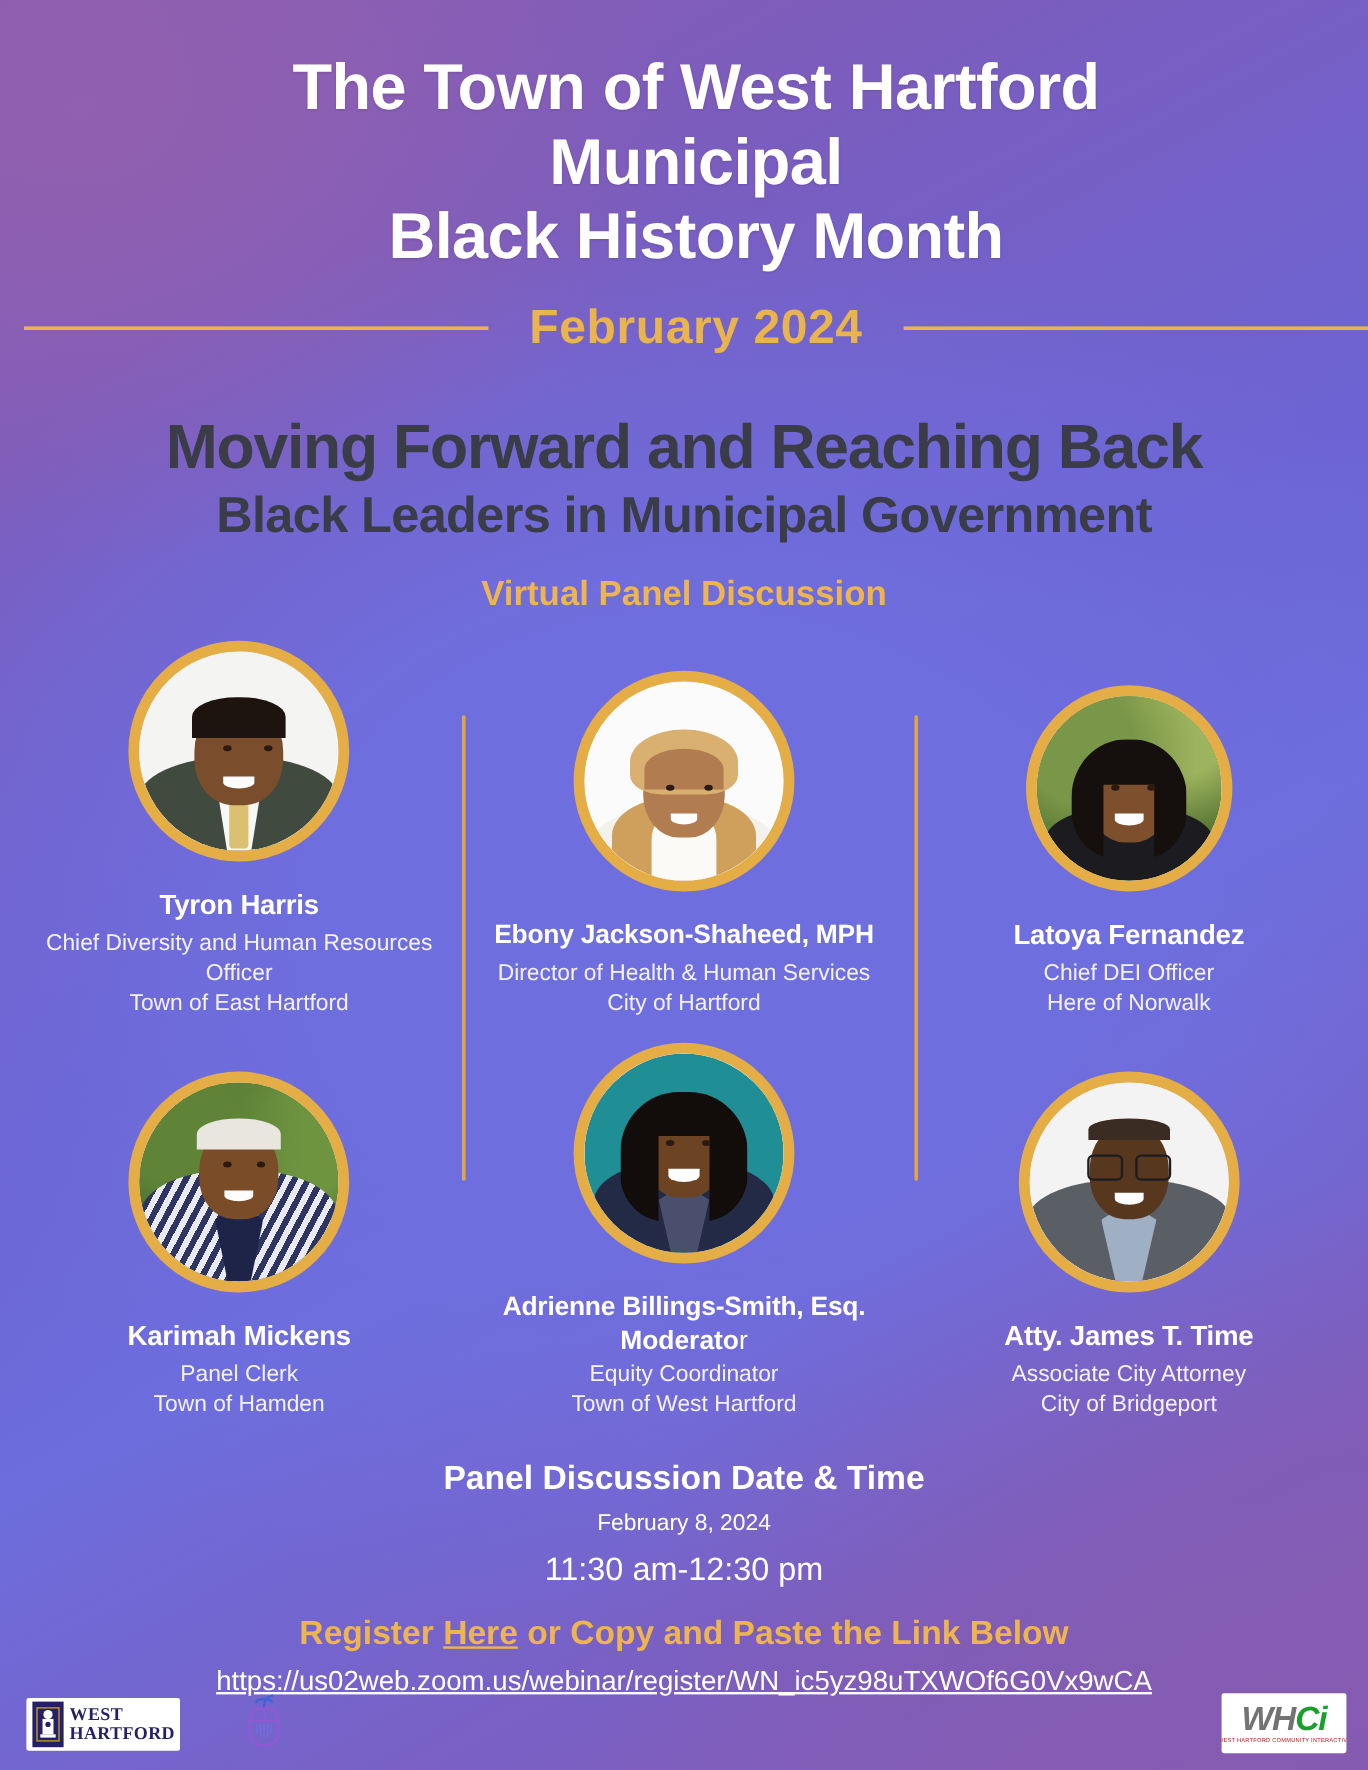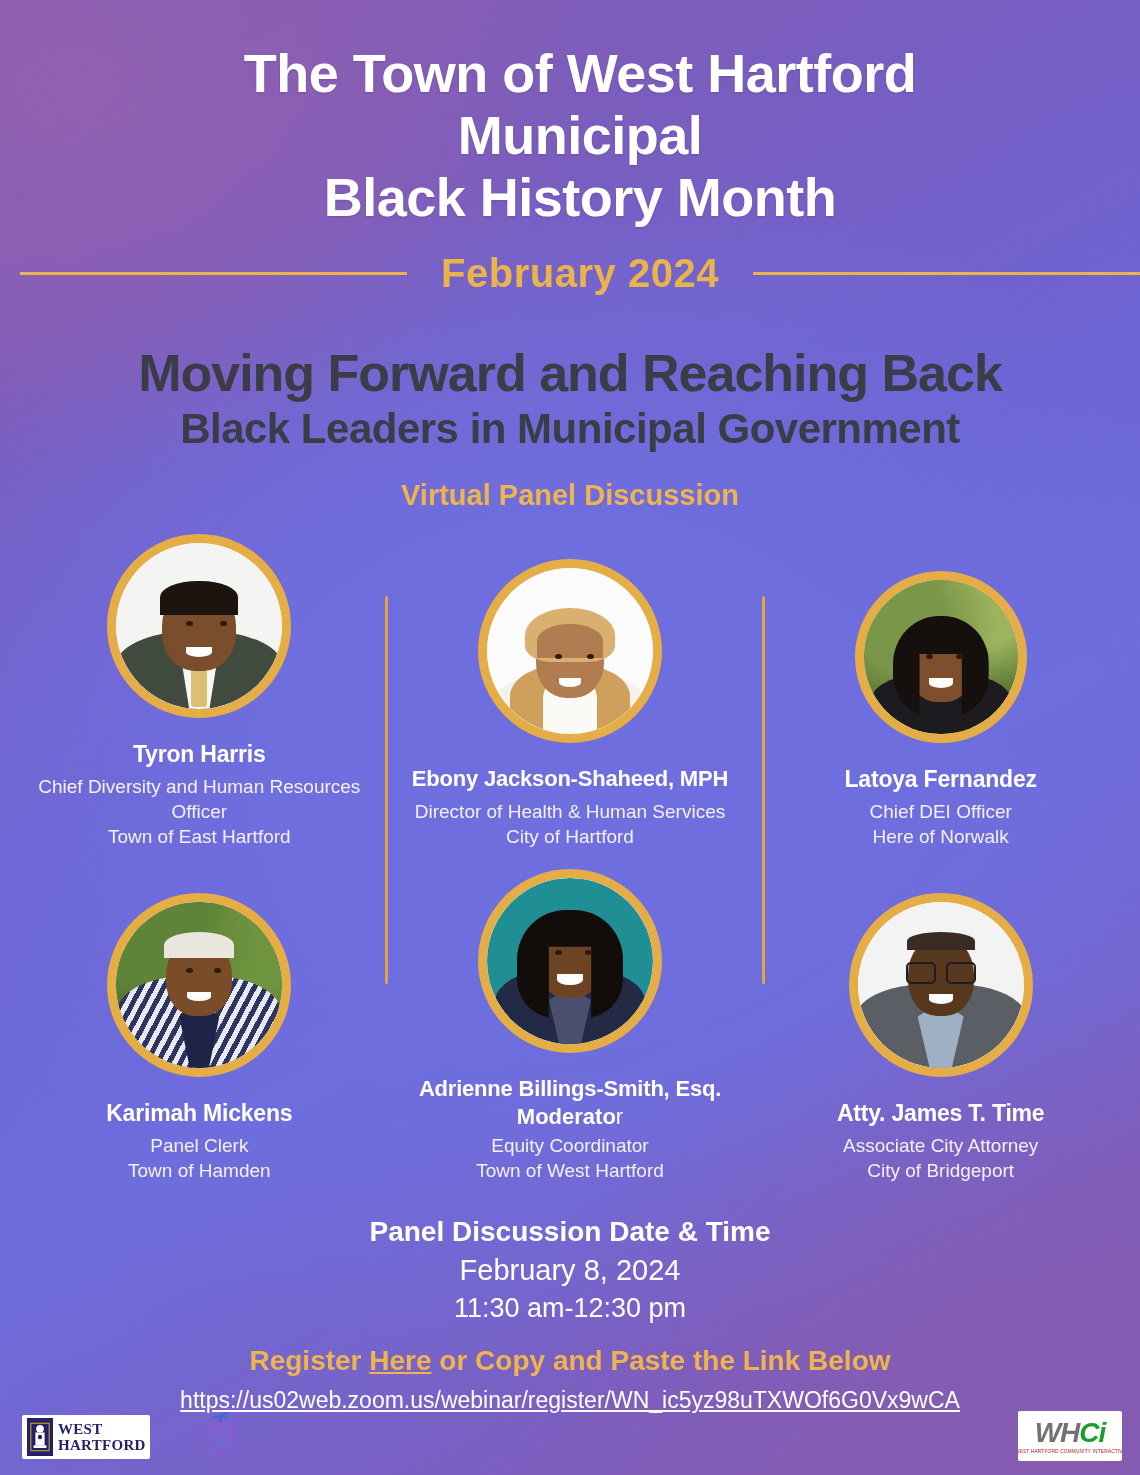--- a/index.html
+++ b/index.html
@@ -175,21 +175,21 @@
     margin-top:30px;
     text-align:center;
   }
   .when-head {
     font-weight:bold;
     font-size:28px;
     line-height:38px;
     color:#ffffff;
   }
   .when-date {
-    font-size:29px;
+    font-size:19px;
     line-height:38px;
     color:#ffffff;
   }
   .when-time {
     font-size:27px;
     line-height:38px;
     color:#ffffff;
   }
 
   .register {

